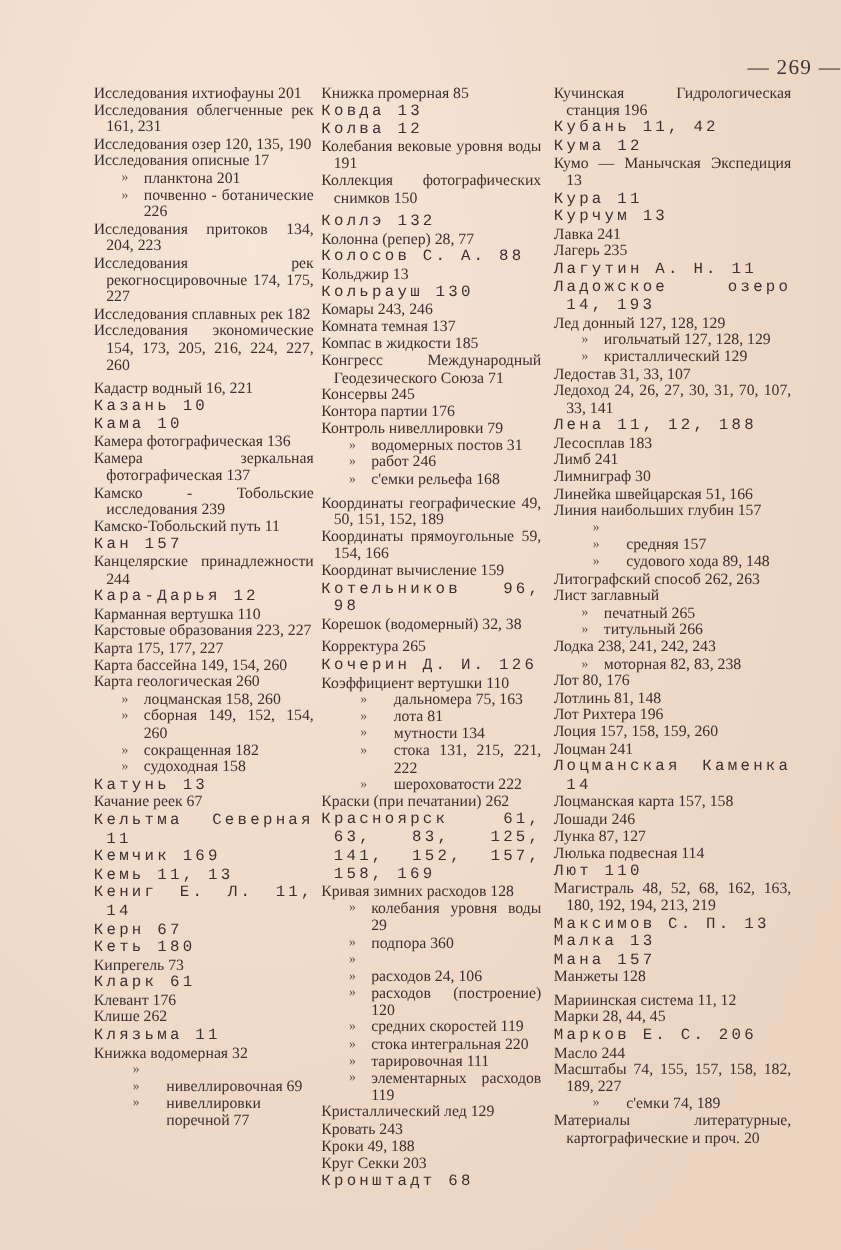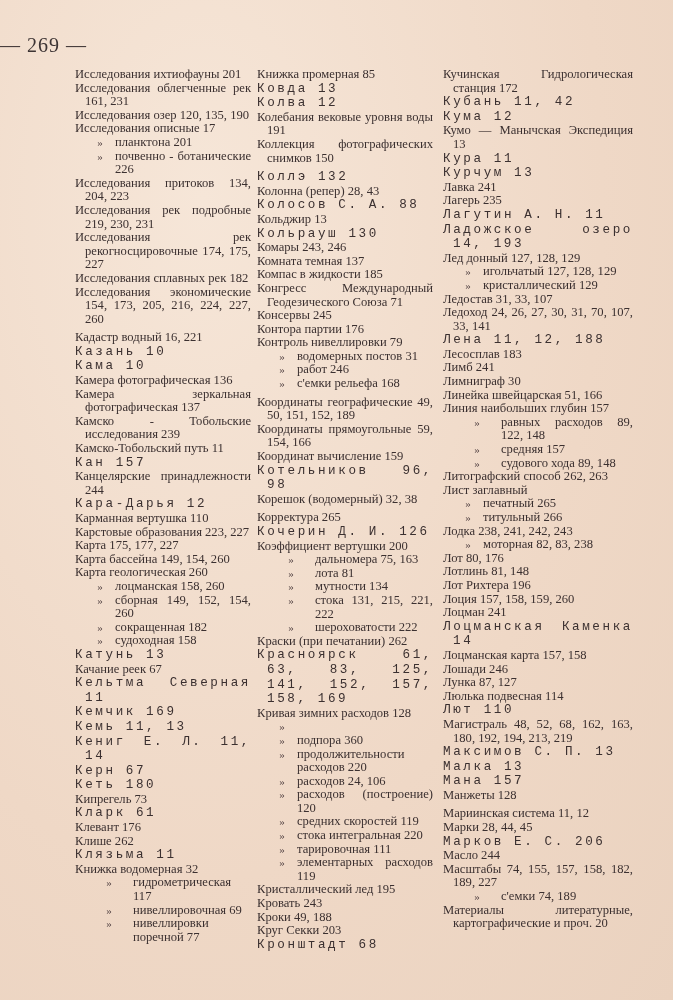--- a/index.html
+++ b/index.html
@@ -5,22 +5,22 @@
   html, body { margin: 0; padding: 0; }
   body {
     width: 673px; height: 1000px; overflow: hidden;
     background: #f1dccb;
     background-image: radial-gradient(ellipse at 30% 20%, #f6e6d8 0%, #efd8c6 60%, #ead2bf 100%);
     font-family: "Liberation Serif", "DejaVu Serif", serif;
     color: #3b3030;
     position: relative;
   }
   .page-header {
-    position: absolute; top: 34px; left: 0; width: 673px;
-    text-align: left; font-size: 20px; letter-spacing: 1px; color: #3d3434;
+    position: absolute; top: 44px; left: 0; width: 673px;
+    text-align: right; font-size: 17px; letter-spacing: 1px; color: #3d3434;
   }
   .columns {
     position: absolute; top: 68px; left: 75px; width: 560px;
     display: flex; gap: 6px;
   }
   .col { font-size: 12.6px; line-height: 13.6px; }
   .col.c1 { width: 176px; }
   .col.c2 { width: 176px; }
   .col.c3 { width: 190px; margin-left: 4px; }
   .entry { padding-left: 10px; text-indent: -10px; text-align: justify; }
@@ -44,21 +44,20 @@
       <div class="entry"><span>Исследования описные 17</span></div>
       <div class="sub">
         <span class="q">»</span>
         <span class="t">планктона 201</span>
       </div>
       <div class="sub">
         <span class="q">»</span>
         <span class="t">почвенно - ботанические 226</span>
       </div>
       <div class="entry"><span>Исследования притоков 134, 204, 223</span></div>
-      <div class="entry"><span>Исследования рек подробные 219, 230, 231</span></div>
       <div class="entry"><span>Исследования рек рекогносцировочные 174, 175, 227</span></div>
       <div class="entry"><span>Исследования сплавных рек 182</span></div>
       <div class="entry"><span>Исследования экономические 154, 173, 205, 216, 224, 227, 260</span></div>
       <div class="entry gap"><span>Кадастр водный 16, 221</span></div>
       <div class="entry"><span class="sp">Казань 10</span></div>
       <div class="entry"><span class="sp">Кама 10</span></div>
       <div class="entry"><span>Камера фотографическая 136</span></div>
       <div class="entry"><span>Камера зеркальная фотографическая 137</span></div>
       <div class="entry"><span>Камско - Тобольские исследования 239</span></div>
       <div class="entry"><span>Камско-Тобольский путь 11</span></div>
@@ -95,39 +94,38 @@
       <div class="entry"><span class="sp">Керн 67</span></div>
       <div class="entry"><span class="sp">Кеть 180</span></div>
       <div class="entry"><span>Кипрегель 73</span></div>
       <div class="entry"><span class="sp">Кларк 61</span></div>
       <div class="entry"><span>Клевант 176</span></div>
       <div class="entry"><span>Клише 262</span></div>
       <div class="entry"><span class="sp">Клязьма 11</span></div>
       <div class="entry"><span>Книжка водомерная 32</span></div>
       <div class="sub deep">
         <span class="q">»</span>
-        <span class="t">гидрометрическая 117</span>
       </div>
       <div class="sub deep">
         <span class="q">»</span>
         <span class="t">нивеллировочная 69</span>
       </div>
       <div class="sub deep">
         <span class="q">»</span>
         <span class="t">нивеллировки поречной 77</span>
       </div>
     </div>
   <div class="col c2">
       <div class="entry"><span>Книжка промерная 85</span></div>
       <div class="entry"><span class="sp">Ковда 13</span></div>
       <div class="entry"><span class="sp">Колва 12</span></div>
       <div class="entry"><span>Колебания вековые уровня воды 191</span></div>
       <div class="entry"><span>Коллекция фотографических снимков 150</span></div>
       <div class="entry gap"><span class="sp">Коллэ 132</span></div>
-      <div class="entry"><span>Колонна (репер) 28, 43</span></div>
+      <div class="entry"><span>Колонна (репер) 28, 77</span></div>
       <div class="entry"><span class="sp">Колосов С. А. 88</span></div>
       <div class="entry"><span>Кольджир 13</span></div>
       <div class="entry"><span class="sp">Кольрауш 130</span></div>
       <div class="entry"><span>Комары 243, 246</span></div>
       <div class="entry"><span>Комната темная 137</span></div>
       <div class="entry"><span>Компас в жидкости 185</span></div>
       <div class="entry"><span>Конгресс Международный Геодезического Союза 71</span></div>
       <div class="entry"><span>Консервы 245</span></div>
       <div class="entry"><span>Контора партии 176</span></div>
       <div class="entry"><span>Контроль нивеллировки 79</span></div>
@@ -143,21 +141,21 @@
         <span class="q">»</span>
         <span class="t">с'емки рельефа 168</span>
       </div>
       <div class="entry gap"><span>Координаты географические 49, 50, 151, 152, 189</span></div>
       <div class="entry"><span>Координаты прямоугольные 59, 154, 166</span></div>
       <div class="entry"><span>Координат вычисление 159</span></div>
       <div class="entry"><span class="sp">Котельников 96, 98</span></div>
       <div class="entry"><span>Корешок (водомерный) 32, 38</span></div>
       <div class="entry gap"><span>Корректура 265</span></div>
       <div class="entry"><span class="sp">Кочерин Д. И. 126</span></div>
-      <div class="entry"><span>Коэффициент вертушки 200</span></div>
+      <div class="entry"><span>Коэффициент вертушки 110</span></div>
       <div class="sub deep">
         <span class="q">»</span>
         <span class="t">дальномера 75, 163</span>
       </div>
       <div class="sub deep">
         <span class="q">»</span>
         <span class="t">лота 81</span>
       </div>
       <div class="sub deep">
         <span class="q">»</span>
@@ -169,28 +167,28 @@
       </div>
       <div class="sub deep">
         <span class="q">»</span>
         <span class="t">шероховатости 222</span>
       </div>
       <div class="entry"><span>Краски (при печатании) 262</span></div>
       <div class="entry"><span class="sp">Красноярск 61, 63, 83, 125, 141, 152, 157, 158, 169</span></div>
       <div class="entry"><span>Кривая зимних расходов 128</span></div>
       <div class="sub">
         <span class="q">»</span>
+        <span class="t">колебания уровня воды 29</span>
       </div>
       <div class="sub">
         <span class="q">»</span>
         <span class="t">подпора 360</span>
       </div>
       <div class="sub">
         <span class="q">»</span>
-        <span class="t">продолжительности расходов 220</span>
       </div>
       <div class="sub">
         <span class="q">»</span>
         <span class="t">расходов 24, 106</span>
       </div>
       <div class="sub">
         <span class="q">»</span>
         <span class="t">расходов (построение) 120</span>
       </div>
       <div class="sub">
@@ -202,28 +200,28 @@
         <span class="t">стока интегральная 220</span>
       </div>
       <div class="sub">
         <span class="q">»</span>
         <span class="t">тарировочная 111</span>
       </div>
       <div class="sub">
         <span class="q">»</span>
         <span class="t">элементарных расходов 119</span>
       </div>
-      <div class="entry"><span>Кристаллический лед 195</span></div>
+      <div class="entry"><span>Кристаллический лед 129</span></div>
       <div class="entry"><span>Кровать 243</span></div>
       <div class="entry"><span>Кроки 49, 188</span></div>
       <div class="entry"><span>Круг Секки 203</span></div>
       <div class="entry"><span class="sp">Кронштадт 68</span></div>
     </div>
   <div class="col c3">
-      <div class="entry"><span>Кучинская Гидрологическая станция 172</span></div>
+      <div class="entry"><span>Кучинская Гидрологическая станция 196</span></div>
       <div class="entry"><span class="sp">Кубань 11, 42</span></div>
       <div class="entry"><span class="sp">Кума 12</span></div>
       <div class="entry"><span>Кумо — Манычская Экспедиция 13</span></div>
       <div class="entry"><span class="sp">Кура 11</span></div>
       <div class="entry"><span class="sp">Курчум 13</span></div>
       <div class="entry"><span>Лавка 241</span></div>
       <div class="entry"><span>Лагерь 235</span></div>
       <div class="entry"><span class="sp">Лагутин А. Н. 11</span></div>
       <div class="entry"><span class="sp">Ладожское озеро 14, 193</span></div>
       <div class="entry"><span>Лед донный 127, 128, 129</span></div>
@@ -238,21 +236,20 @@
       <div class="entry"><span>Ледостав 31, 33, 107</span></div>
       <div class="entry"><span>Ледоход 24, 26, 27, 30, 31, 70, 107, 33, 141</span></div>
       <div class="entry"><span class="sp">Лена 11, 12, 188</span></div>
       <div class="entry"><span>Лесосплав 183</span></div>
       <div class="entry"><span>Лимб 241</span></div>
       <div class="entry"><span>Лимниграф 30</span></div>
       <div class="entry"><span>Линейка швейцарская 51, 166</span></div>
       <div class="entry"><span>Линия наибольших глубин 157</span></div>
       <div class="sub deep">
         <span class="q">»</span>
-        <span class="t">равных расходов 89, 122, 148</span>
       </div>
       <div class="sub deep">
         <span class="q">»</span>
         <span class="t">средняя 157</span>
       </div>
       <div class="sub deep">
         <span class="q">»</span>
         <span class="t">судового хода 89, 148</span>
       </div>
       <div class="entry"><span>Литографский способ 262, 263</span></div>

